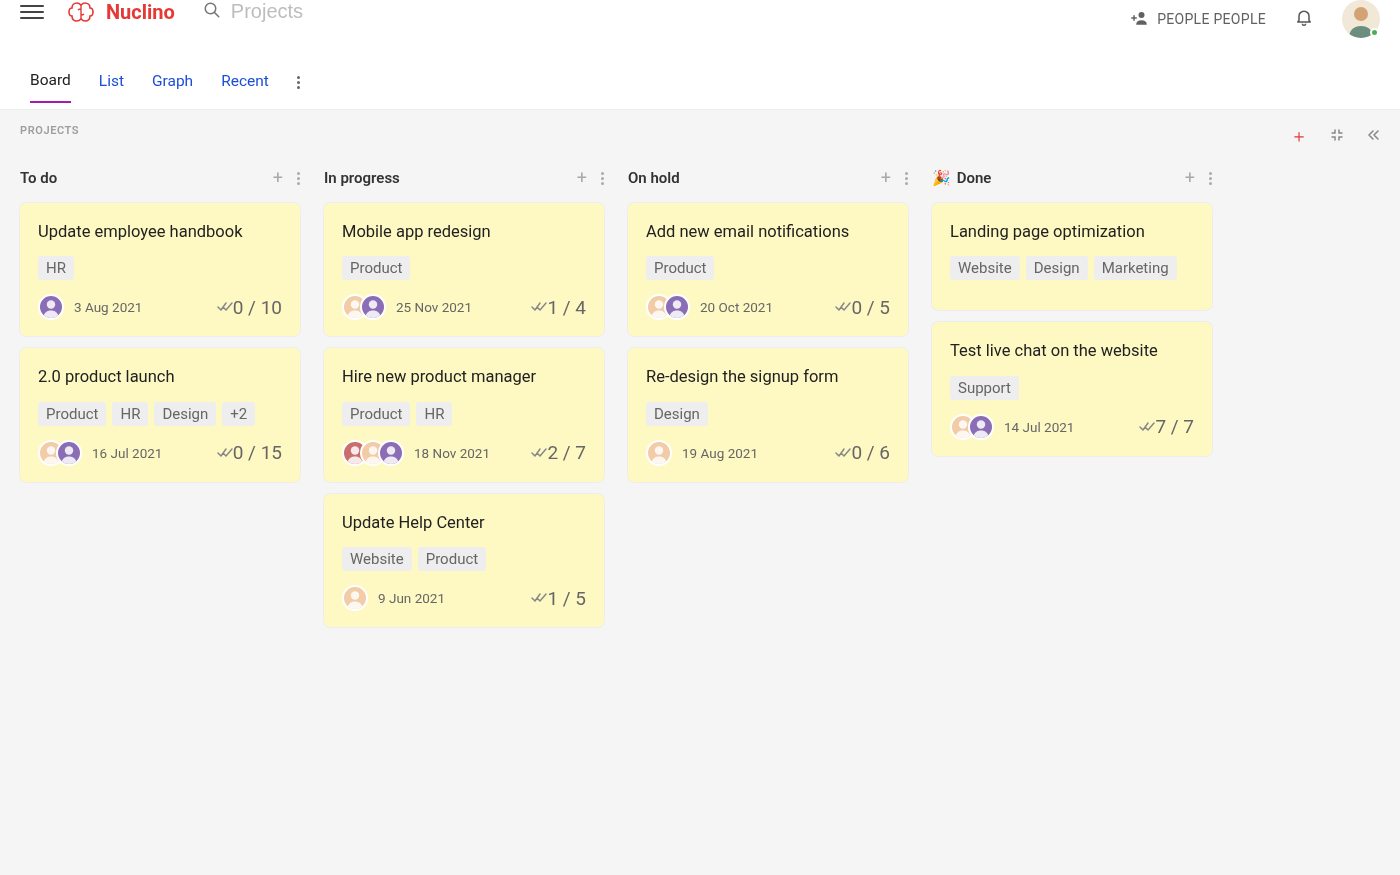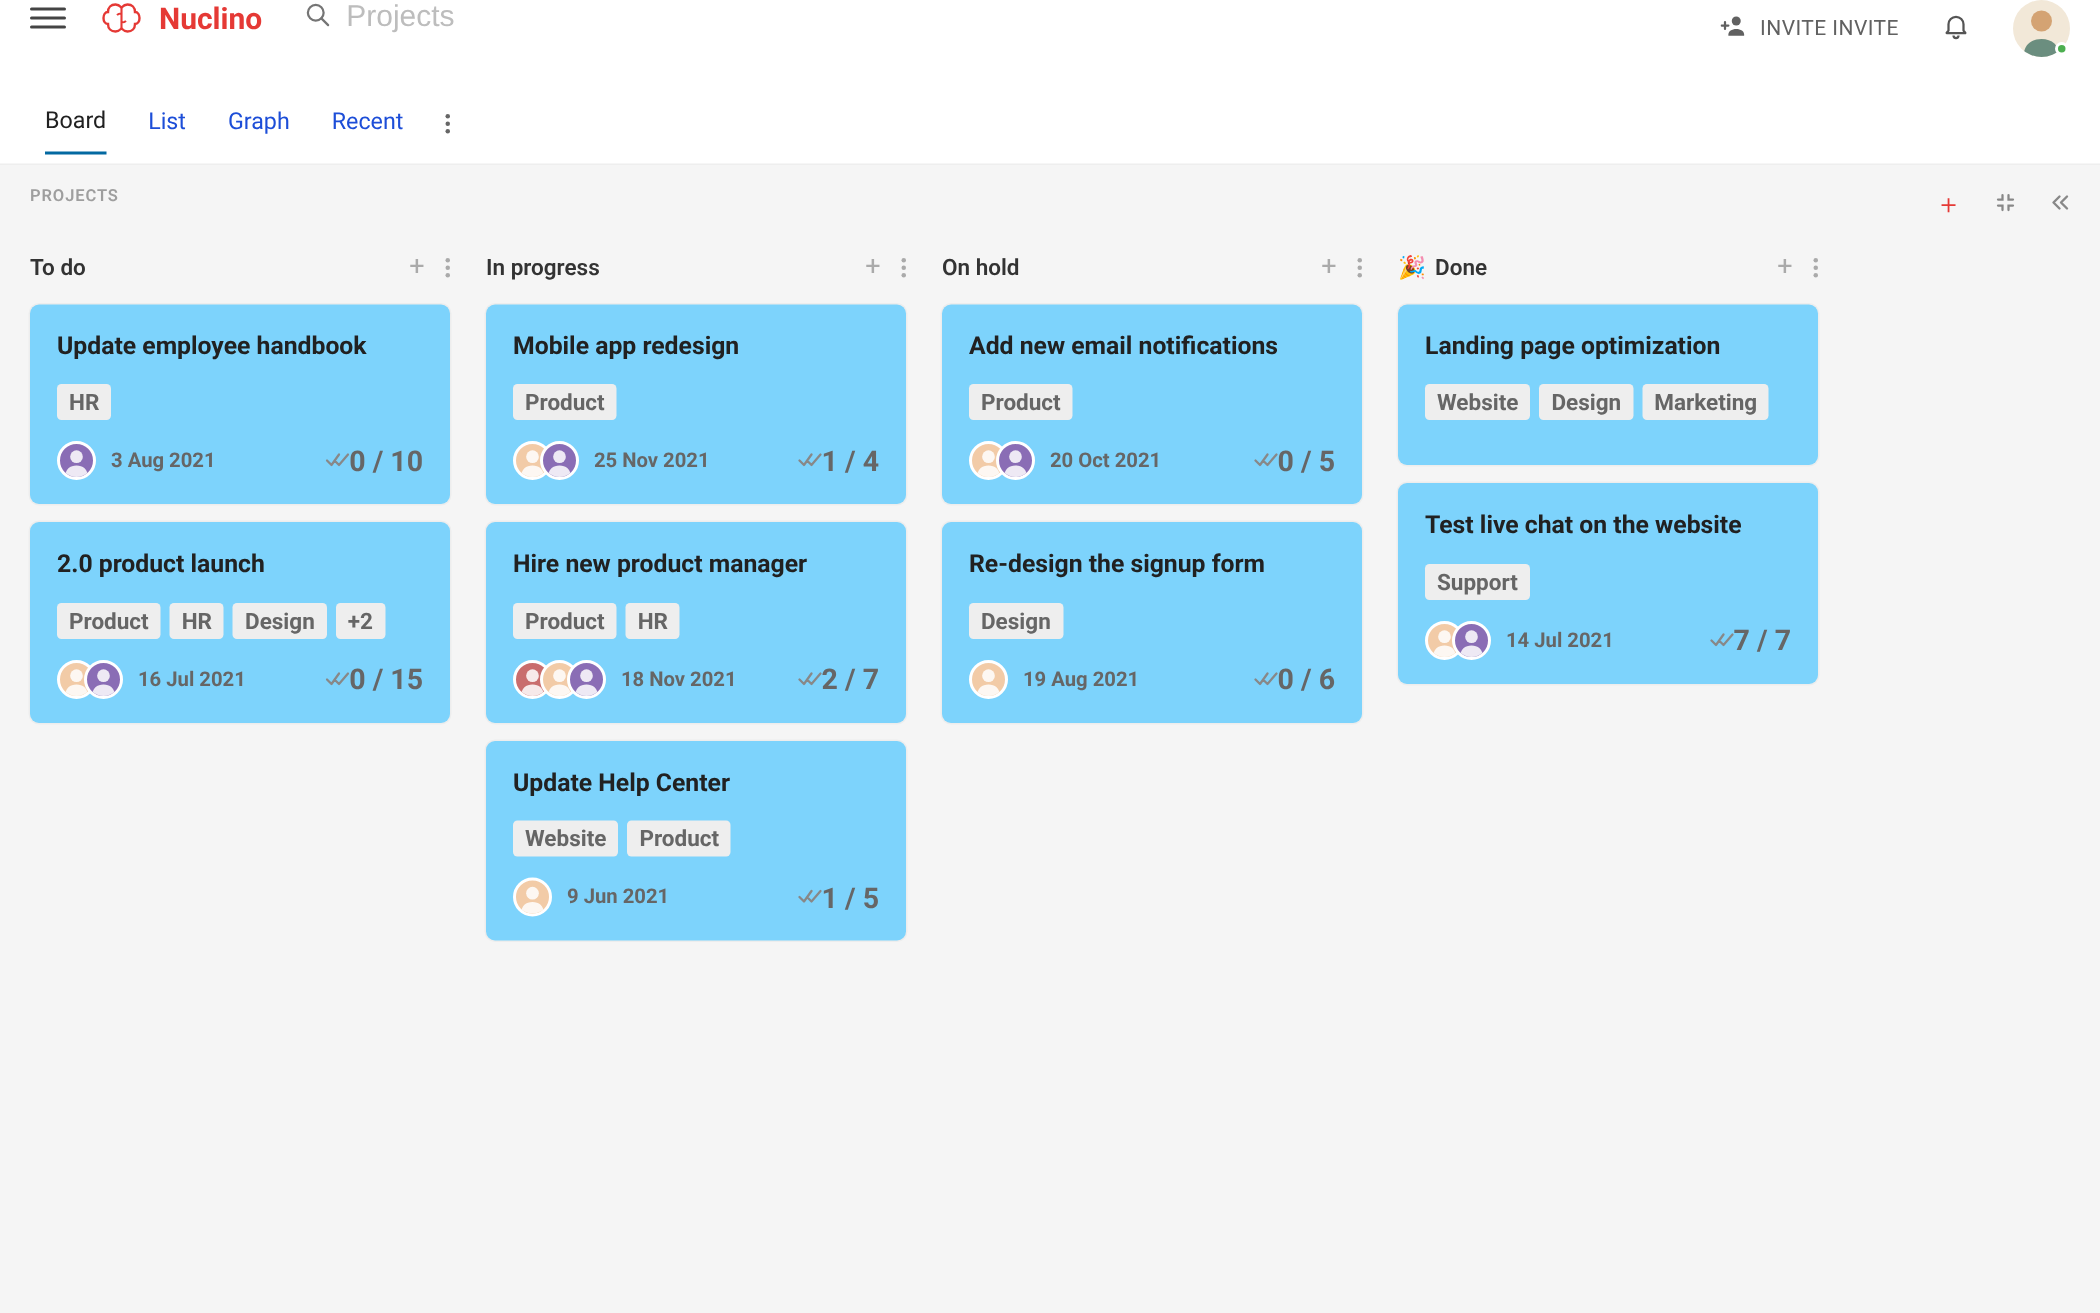--- a/index.html
+++ b/index.html
@@ -106,21 +106,21 @@
   border-bottom: 1px solid #eee;
 }
 .tab {
   font-size: 15.5px;
   color: #1d4ed8;
   padding-bottom: 12px;
   cursor: pointer;
 }
 .tab.active {
   color: #212121;
-  border-bottom: 2px solid #0369a1;
+  border-bottom: 2px solid #a21caf;
 }
 .kebab {
   display: flex;
   flex-direction: column;
   gap: 2px;
   cursor: pointer;
   padding-bottom: 8px;
 }
 .kebab i {
   width: 3px; height: 3px; background:#666; border-radius:50%;
@@ -173,27 +173,26 @@
   display: flex;
   align-items: center;
   gap: 14px;
 }
 .col-add, .col-menu { color:#aaa; cursor:pointer; }
 .col-add { font-size:18px; line-height:1; }
 .col-menu { display:flex; flex-direction:column; gap:2px; }
 .col-menu i { width:3px; height:3px; background:#aaa; border-radius:50%; }
 
 .card {
-  background:#7dd3fc;
+  background:#fef9c3;
   border-radius: 6px;
   padding: 18px 18px 16px 18px;
   margin-bottom: 12px;
   box-shadow: 0 0 0 1px rgba(0,0,0,0.03);
   cursor: pointer;
-  font-weight: bold;
 }
 .card-title {
   font-size: 16.5px;
   color: #212121;
   margin-bottom: 14px;
   line-height: 1.3;
 }
 .tags {
   display:flex;
   flex-wrap:wrap;
@@ -272,21 +271,21 @@
   </div>
   <div class="topbar-right">
     <div class="invite">
       <span>
         <svg width="18" height="18" viewBox="0 0 24 24" fill="#616161">
           <circle cx="14" cy="8" r="4"></circle>
           <path d="M7 20c0-3 3-5 7-5s7 2 7 5v1H7v-1z"></path>
           <path d="M4 9v6M1 12h6" stroke="#616161" stroke-width="2" stroke-linecap="round"></path>
         </svg>
       </span>
-      <span>INVITE INVITE</span>
+      <span>PEOPLE PEOPLE</span>
     </div>
     <div class="bell">
       <span>
         <svg width="20" height="20" viewBox="0 0 24 24" fill="none">
           <path d="M6 16V11a6 6 0 1112 0v5l1.5 2H4.5L6 16z" stroke="#555" stroke-width="1.8" stroke-linejoin="round"></path>
           <path d="M10 20a2 2 0 004 0" stroke="#555" stroke-width="1.8"></path>
         </svg>
       </span>
     </div>
     <div class="avatar-wrap">

